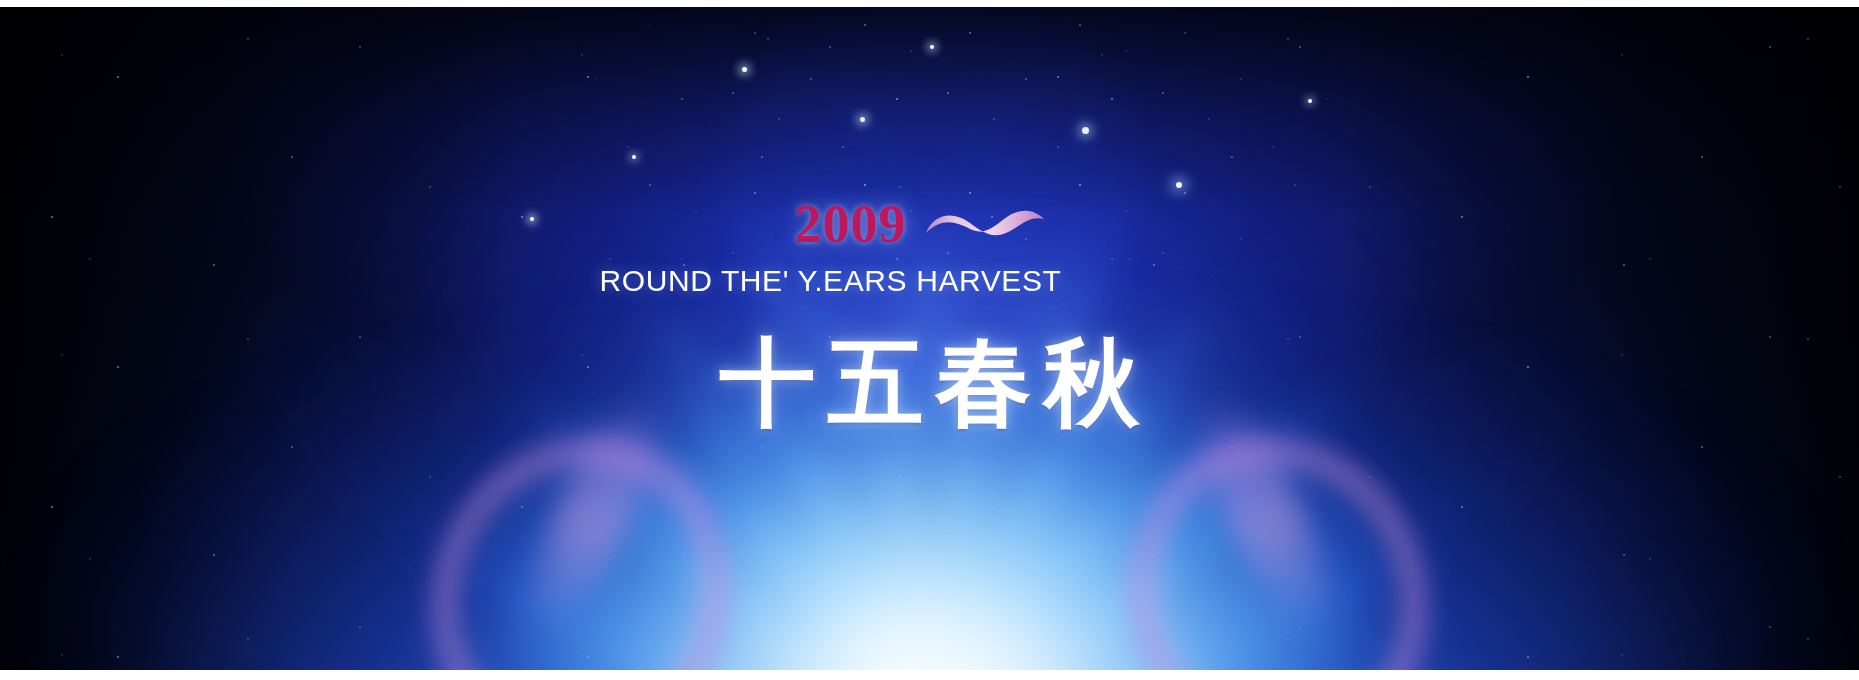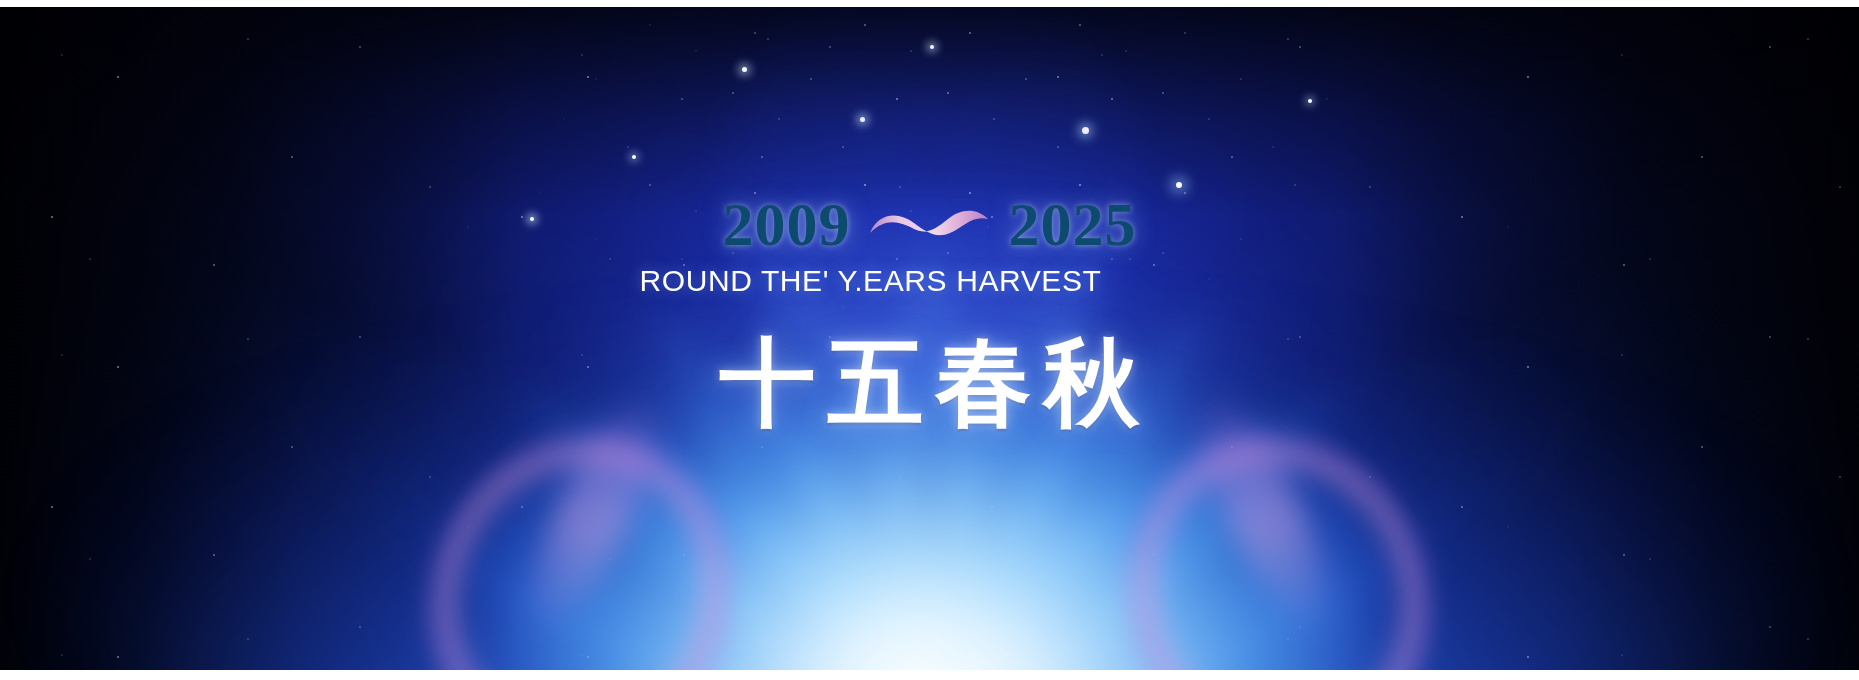--- a/index.html
+++ b/index.html
@@ -191,23 +191,23 @@
     top: 186px;
     width: 1859px;
     display: flex;
     align-items: center;
     justify-content: center;
     gap: 0px;
   }
   .year {
     font-family: "Liberation Serif", "DejaVu Serif", serif;
     font-weight: 700;
-    font-size: 62px;
+    font-size: 54px;
     line-height: 1;
-    color: #0c4a6e;
+    color: #be185d;
     letter-spacing: 1px;
     text-shadow: 0 0 22px rgba(150,190,255,0.55), 0 0 6px rgba(255,255,255,0.45);
   }
   .tilde-wrap {
     width: 150px;
     height: 70px;
     display: flex;
     align-items: center;
     justify-content: center;
     margin: 6px 4px 0 4px;
@@ -219,21 +219,20 @@
     left: 0;
     top: 264px;
     width: 1661px;
     text-align: center;
     font-family: "Liberation Sans", sans-serif;
     font-weight: 400;
     font-size: 30px;
     letter-spacing: 0.6px;
     color: #ffffff;
     text-shadow: 0 0 14px rgba(140,180,255,0.55);
-    margin-left: 40px;
   }
 
   .slogan-row {
     position: absolute;
     left: 0;
     top: 330px;
     width: 1859px;
     display: flex;
     align-items: center;
     justify-content: center;
@@ -357,21 +356,20 @@
               <stop offset="55%" stop-color="#f0d8ec"></stop>
               <stop offset="80%" stop-color="#d9a6d6"></stop>
               <stop offset="100%" stop-color="#b880c8"></stop>
             </linearGradient>
           </defs>
           <path d="M6,34 C14,14 34,12 50,24 C62,33 72,40 86,34 C100,28 108,16 124,20
                    C112,8 96,10 84,20 C72,30 62,36 50,30 C36,23 22,18 6,34 Z" fill="url(#tildeGrad)"></path>
         </svg>
       </span>
 
-      <span class="year">2025</span>
     </div>
 
     <div class="subtitle">ROUND THE' Y.EARS  HARVEST</div>
 
     <div class="slogan-row">
       <span class="slogan">十五春秋</span>
     </div>
   </div>
 
   <div class="top-white-strip"></div>

